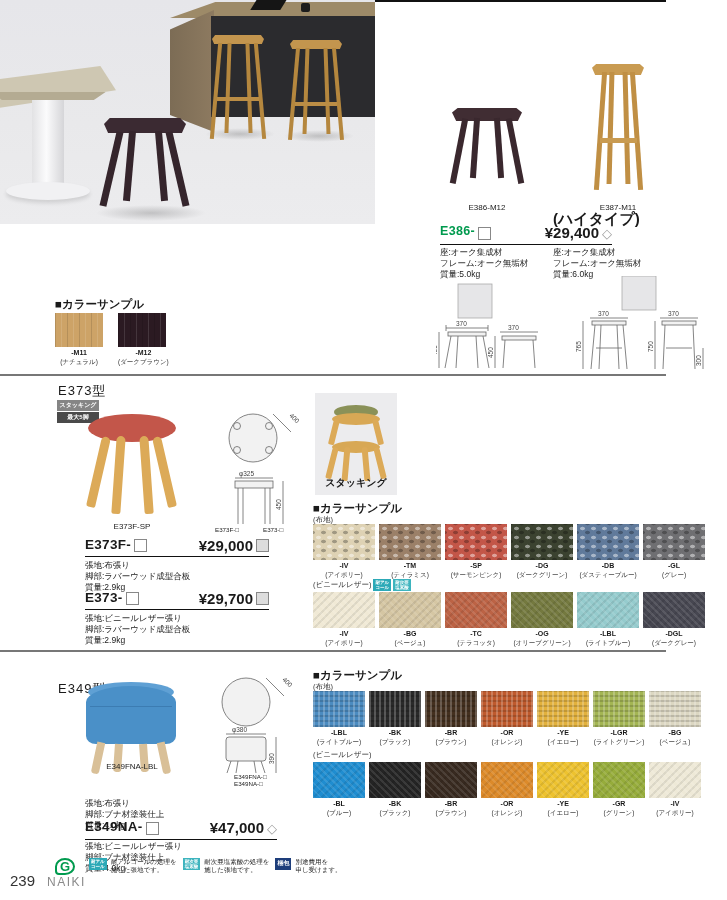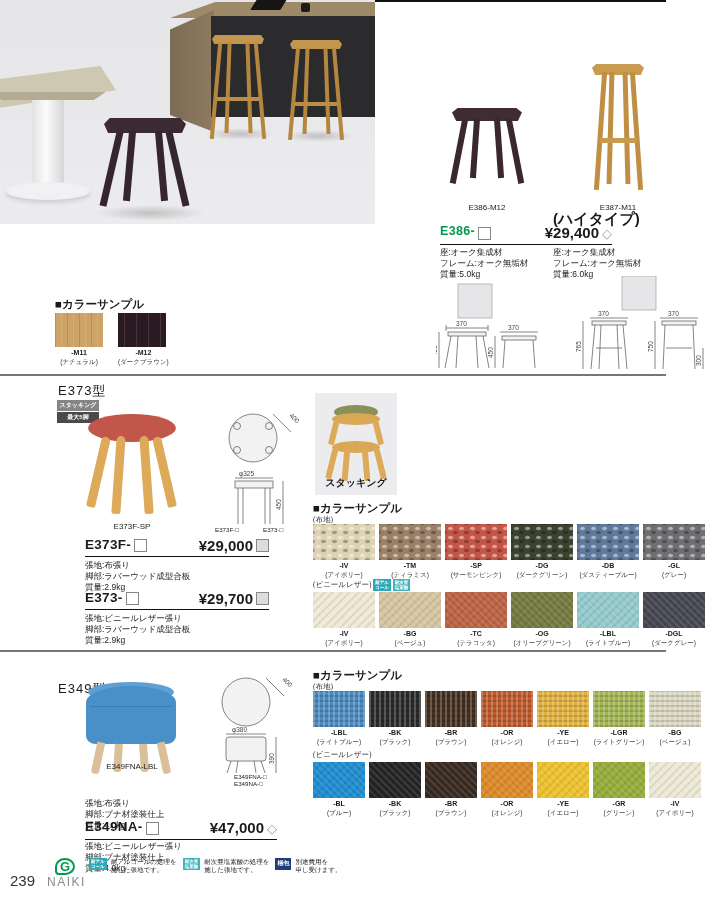--- a/index.html
+++ b/index.html
@@ -55,21 +55,21 @@
   .pcode[data-green="true"]{color:#009a4e;}
   .codebox{display:inline-block;width:11px;height:11px;border:1px solid #888;background:#fff;align-self:center;}
   .pyen{font-size:15px;font-weight:bold;margin-left:auto;}
   .pmark{align-self:center;}
   .pmark[data-mark="diamond"]::after{content:"◇";color:#999;font-size:13px;}
   .pmark[data-mark="square"]{width:11px;height:11px;background:#ddd;border:1px solid #888;}
   .specs{font-size:8.5px;color:#222;line-height:1.32;list-style:none;margin:4px 0 0;padding:0;}
   .pretitle{font-size:15px;font-weight:bold;}
   
   .cs-title{font-size:11.5px;font-weight:bold;}
-  .cs-sub{font-size:7.5px;color:#333;font-family:Liberation Serif, serif;}
+  .cs-sub{font-size:7.5px;color:#333;}
   .sw-row{display:flex;gap:4px;}
   .sw{position:relative;}
   .sw-chip{position:relative;height:36px;overflow:hidden;}
   .sw-cap{text-align:center;margin-top:2px;line-height:1.25;}
   .sw-code{font-size:7px;font-weight:bold;display:block;}
   .sw-name{font-size:6.5px;display:block;color:#333;}
   .w62 .sw-chip{width:62px;} .w52 .sw-chip{width:52px;} .w48 .sw-chip{width:48px;height:34px;}
   .pat-fab .sw-chip::after{content:"";position:absolute;inset:0;
     background-image:radial-gradient(rgba(255,255,255,.45) 2px,transparent 2.6px),radial-gradient(rgba(0,0,0,.28) 2px,transparent 2.6px);
     background-size:11px 9px,11px 9px;background-position:0 0,5px 4px;}

